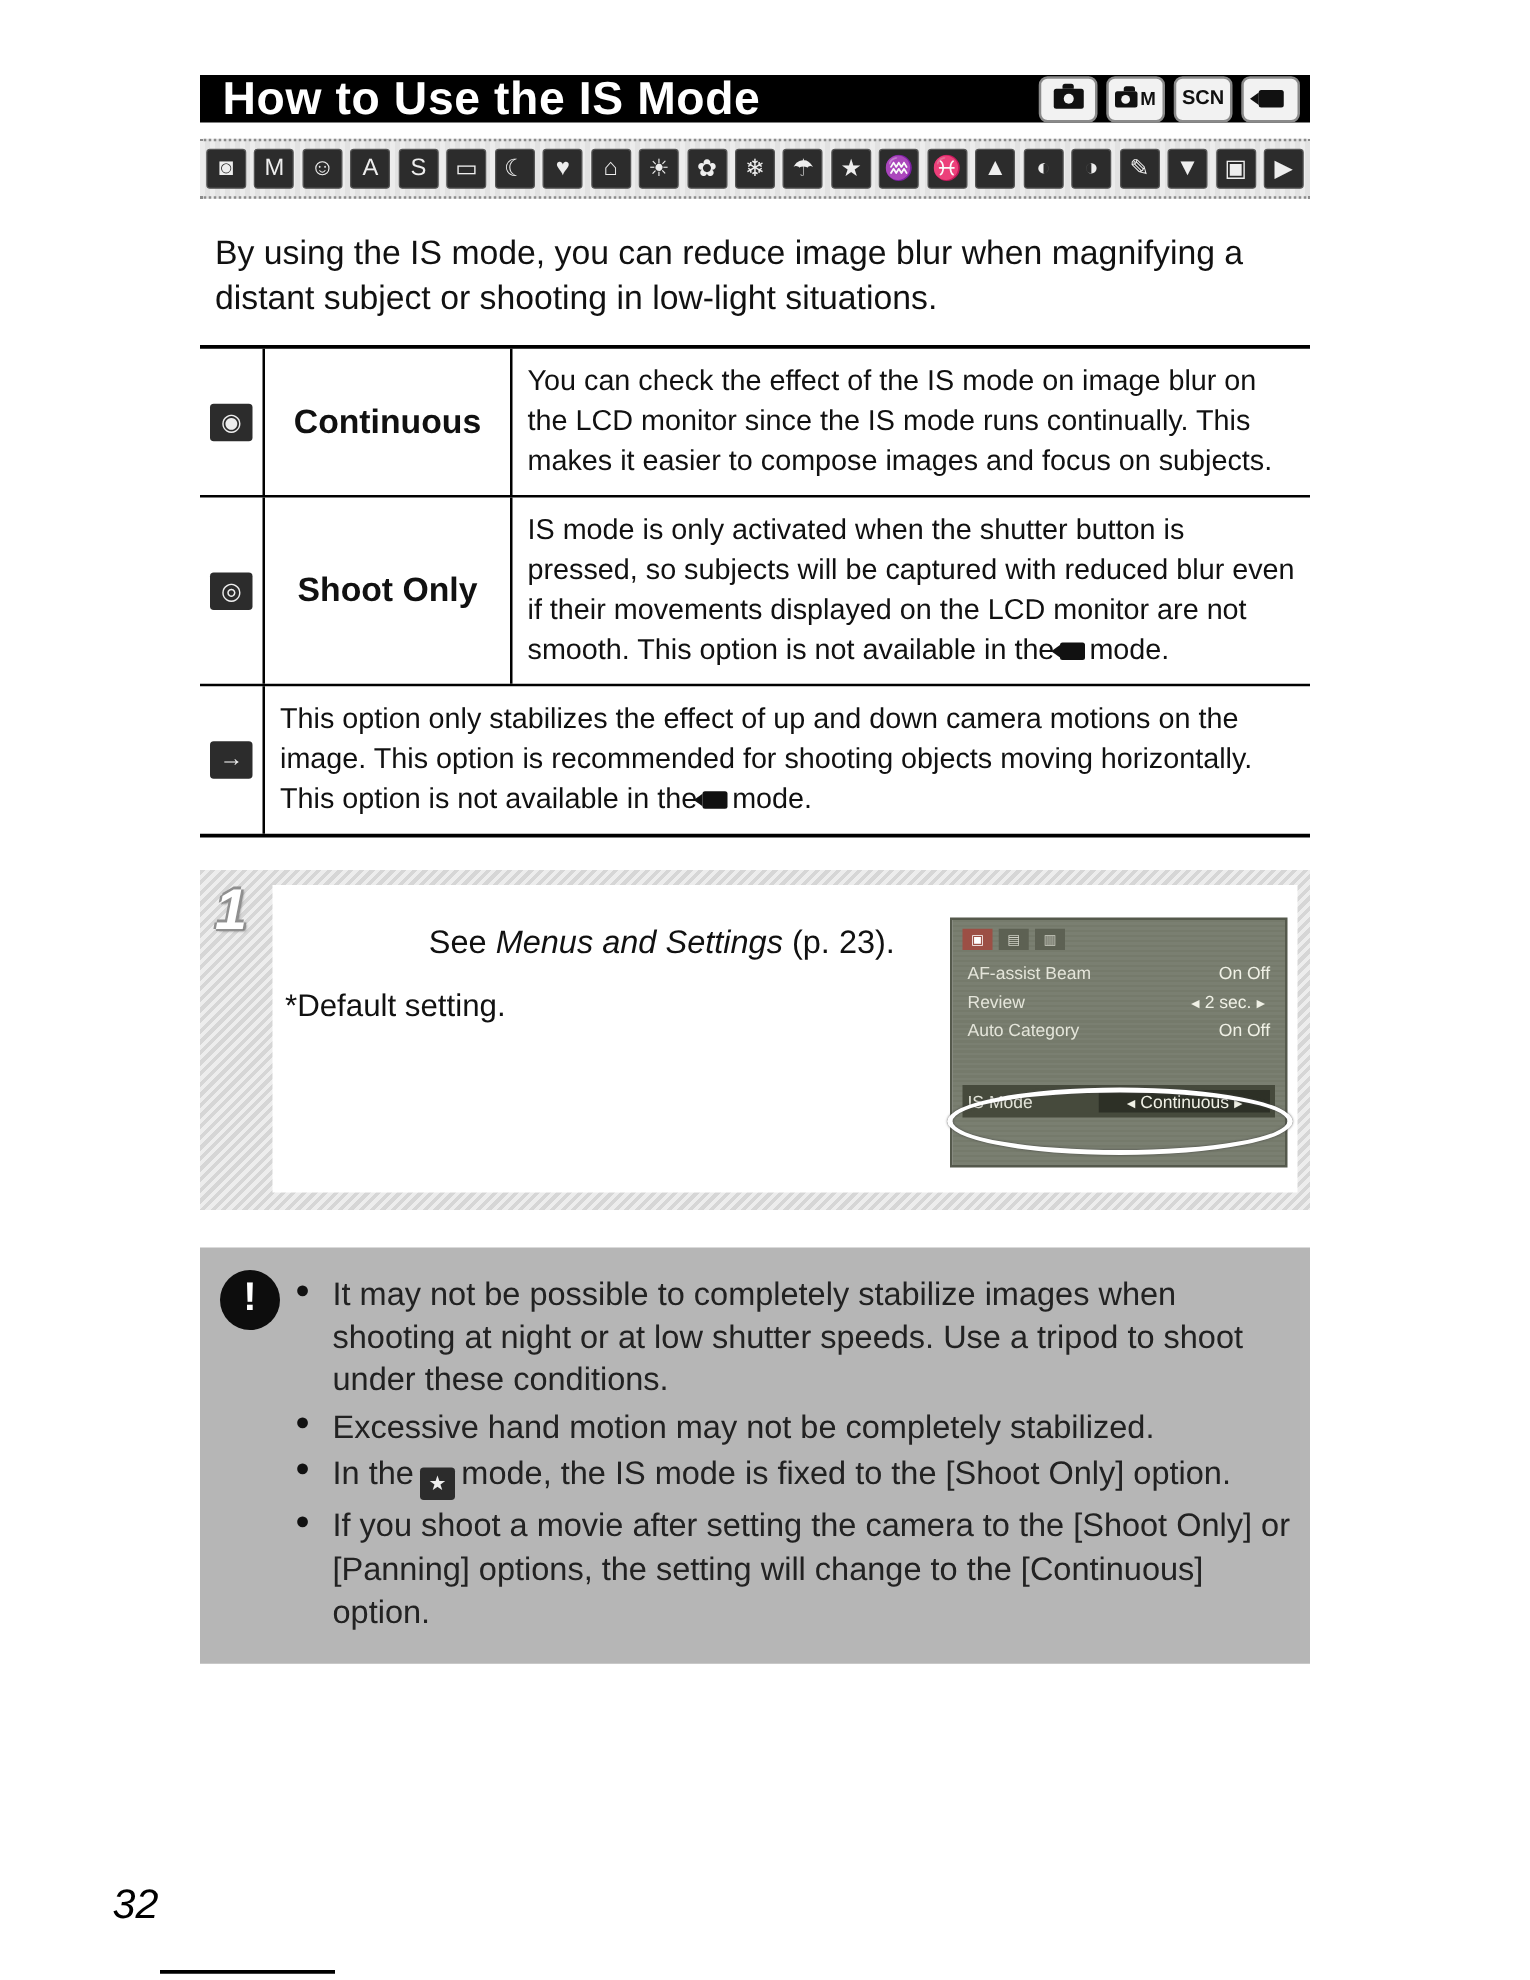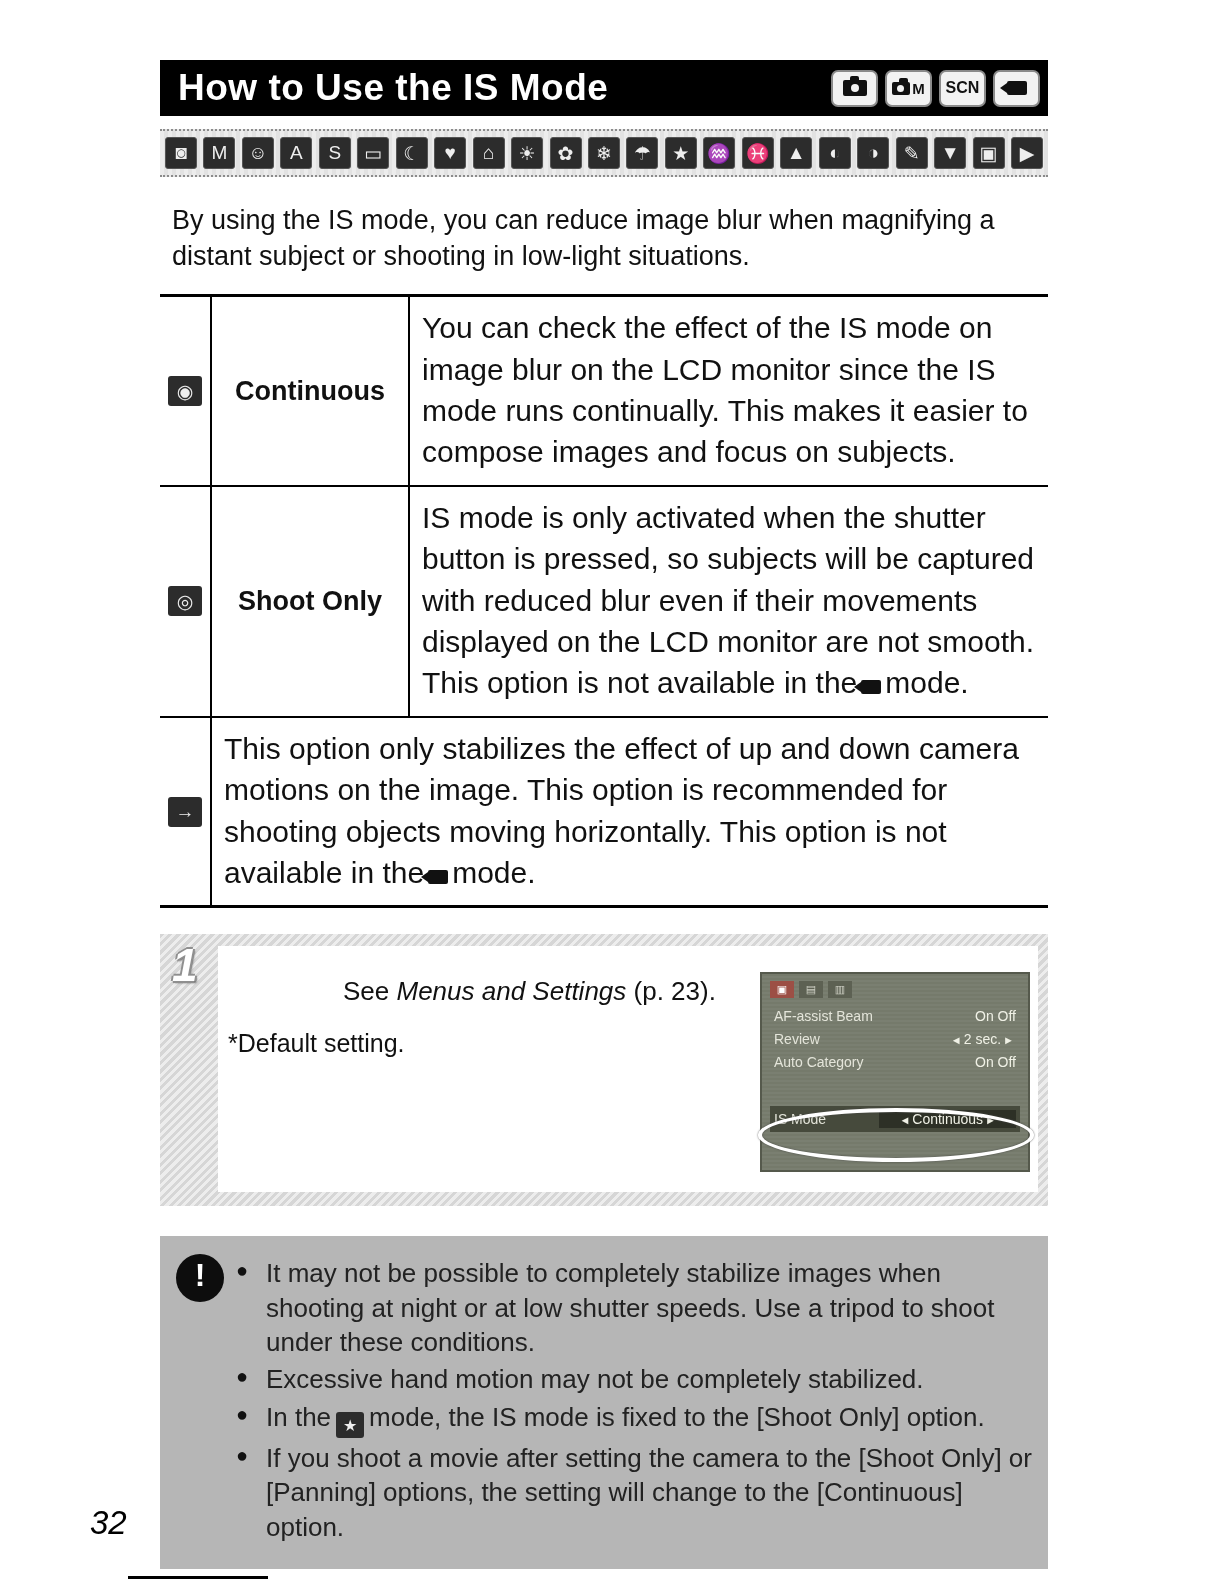--- a/index.html
+++ b/index.html
@@ -1,21 +1,21 @@
 <!DOCTYPE html>
 <html><head>
 <meta charset="utf-8">
 <style>
   html,body{margin:0;padding:0;background:#ffffff;}
   .sheet{position:relative;width:1224px;height:1584px;background:#fff;overflow:hidden;
          font-family:"Liberation Sans", sans-serif;color:#111;}
   .content{position:absolute;left:160px;top:60px;width:888px;}
 
   
-  .header{display:flex;align-items:center;background:#000;height:56px;padding:0 8px 0 18px;box-sizing:border-box;}
+  .header{display:flex;align-items:center;background:#000;height:38px;padding:0 8px 0 18px;box-sizing:border-box;}
   .header-title{color:#fff;font-weight:bold;font-size:37px;flex:1;letter-spacing:0.5px;}
   .badges{display:flex;gap:7px;align-items:center;}
   .badge{width:47px;height:37px;background:#f2f2f2;border:2px solid #8a8a8a;border-radius:7px;
          display:flex;align-items:center;justify-content:center;box-sizing:border-box;position:relative;}
   .badge-scn{font-weight:bold;font-size:16px;color:#111;}
   .badge-m{font-weight:bold;font-size:15px;color:#111;margin-left:2px;}
   .cam-glyph{display:inline-block;width:24px;height:16px;background:#111;border-radius:2px;position:relative;}
   .cam-glyph.sm{width:18px;height:13px;}
   .cam-glyph::before{content:"";position:absolute;top:-4px;left:7px;width:9px;height:4px;background:#111;border-radius:2px 2px 0 0;}
   .cam-glyph::after{content:"";position:absolute;top:4px;left:8px;width:8px;height:8px;background:#f2f2f2;border-radius:50%;}
@@ -38,21 +38,21 @@
 
   
   .is-table{margin-top:20px;border-top:3px solid #000;border-bottom:3px solid #000;}
   .t-row{display:flex;align-items:stretch;border-bottom:2px solid #000;}
   .t-row:last-child{border-bottom:none;}
   .cell-icon{width:50px;flex:none;display:flex;align-items:center;justify-content:center;border-right:2px solid #000;}
   .row-icon{width:34px;height:30px;background:#2c2c2c;color:#eee;border-radius:3px;
             display:flex;align-items:center;justify-content:center;font-size:19px;}
   .cell-label{width:196px;flex:none;display:flex;align-items:center;justify-content:center;
               font-weight:bold;font-size:27px;border-right:2px solid #000;text-align:center;}
-  .cell-desc{flex:1;padding:10px 8px 12px 12px;font-size:30px;line-height:1.38;color:#111;}
+  .cell-desc{flex:1;padding:10px 8px 12px 12px;font-size:23px;line-height:1.38;color:#111;}
 
   
   .step-box{margin-top:26px;position:relative;
             background:repeating-linear-gradient(135deg,#d6d6d6 0 3px,#ededed 3px 6px);
             padding:12px 10px 14px 58px;}
   .step-inner{background:#fff;padding:16px 8px 20px 10px;}
   .step-num{position:absolute;left:12px;top:4px;font-size:46px;font-style:italic;font-weight:bold;color:#fff;
             text-shadow:-2px 0 0 #8f8f8f,2px 0 0 #8f8f8f,0 -2px 0 #8f8f8f,0 2px 0 #8f8f8f,2px 2px 2px #666;}
   .step-heading{font-weight:bold;font-size:31px;line-height:1.35;color:#000;}
   .step-heading .tri{font-size:26px;margin:0 5px;vertical-align:1px;}

